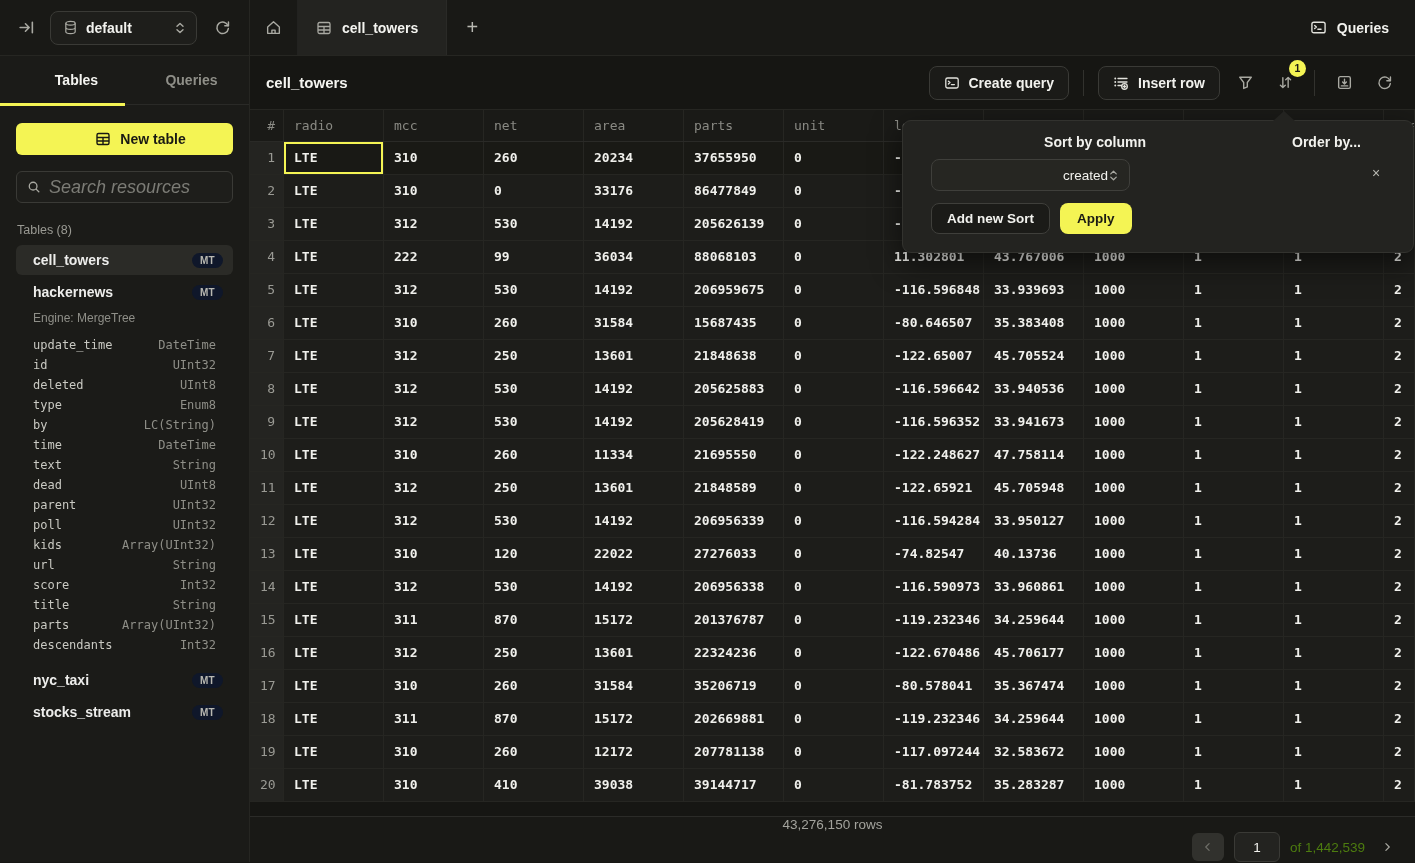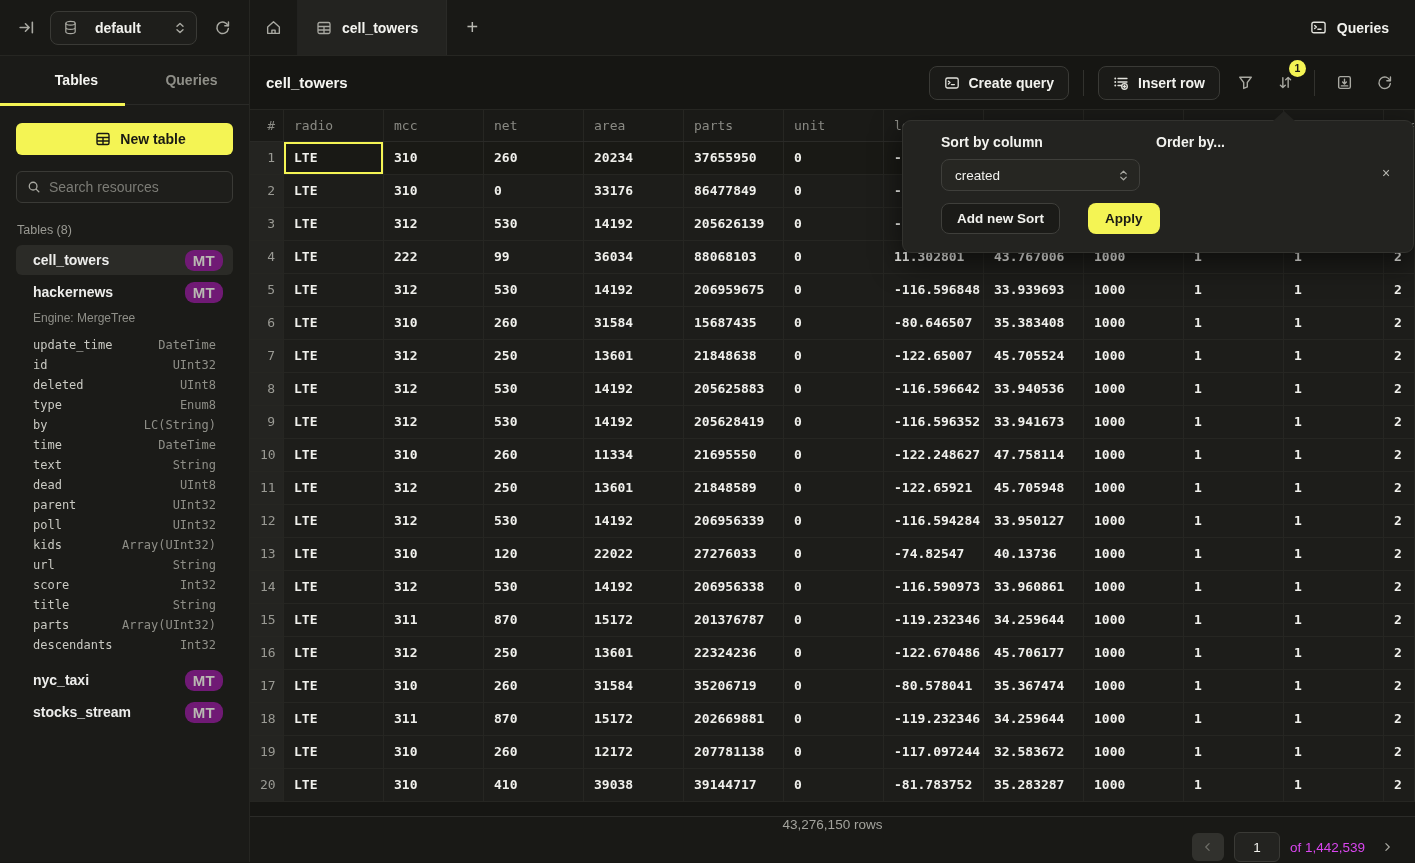--- a/index.html
+++ b/index.html
@@ -9,21 +9,21 @@
     font-family:"Liberation Sans", sans-serif;
     font-size:14px; color:#ececea;
   }
   svg { display:block; }
   .icon { color:#a9a9a2; }
 
   
   .topbar { height:56px; display:flex; align-items:stretch; background:#191916; border-bottom:1px solid #262622; }
   .topbar-left { width:250px; flex:0 0 250px; display:flex; align-items:center; gap:12px; padding:0 14px; border-right:1px solid #262622; }
   .collapse-btn { width:24px; height:24px; display:flex; align-items:center; justify-content:center; cursor:pointer; }
-  .db-select { display:flex; align-items:center; gap:17px; height:34px; padding:0 10px 0 12px; border:1px solid #3a3a36; border-radius:8px; background:#1e1e1b; cursor:pointer; flex:1; }
+  .db-select { display:flex; align-items:center; gap:8px; height:34px; padding:0 10px 0 12px; border:1px solid #3a3a36; border-radius:8px; background:#1e1e1b; cursor:pointer; flex:1; }
   .db-select .val { color:#f2f2ee; font-weight:600; flex:1; }
   .iconbtn { width:26px; height:26px; display:flex; align-items:center; justify-content:center; cursor:pointer; border-radius:6px; }
 
   .tabstrip { display:flex; align-items:stretch; }
   .home-tab { width:48px; display:flex; align-items:center; justify-content:center; border-right:1px solid #222220; cursor:pointer; }
   .tab { display:flex; align-items:center; gap:10px; padding:0 28px 0 18px; background:#232320; border-right:1px solid #2a2a27; cursor:pointer; }
   .tab .tab-label { color:#f4f4f0; font-weight:600; }
   .newtab { width:50px; display:flex; align-items:center; justify-content:center; color:#b9b9b2; font-size:20px; cursor:pointer; }
   .topbar-right { margin-left:auto; display:flex; align-items:center; padding-right:26px; }
   .queries-top-btn { display:flex; align-items:center; gap:10px; color:#f2f2ee; font-weight:600; cursor:pointer; }
@@ -33,27 +33,27 @@
 
   
   .sidebar { width:250px; flex:0 0 250px; background:#1b1b18; border-right:1px solid #262622; display:flex; flex-direction:column; }
   .side-tabs { height:49px; display:flex; border-bottom:1px solid #2a2a27; position:relative;padding-left:19px; }
   .side-tab { flex:1; display:flex; align-items:center; justify-content:center; color:#8f8f88; font-weight:600; cursor:pointer; }
   .side-tab.active { color:#f4f4f0; }
   .side-tabs .underline { position:absolute; left:0; bottom:-2px; width:125px; height:3px; background:var(--accent); }
   .new-table-btn { margin:18px 16px 0 16px; height:32px; background:var(--accent); color:#191913; border-radius:6px; display:flex; align-items:center; justify-content:center; gap:9px; font-weight:600; cursor:pointer;padding-left:32px; }
   .new-table-btn .icon { color:#191913; }
   .search-box { margin:16px 16px 0 16px; height:32px; border:1px solid #3a3a36; border-radius:6px; display:flex; align-items:center; gap:8px; padding:0 10px; background:#1e1e1b; }
-  .search-box input { background:transparent; border:0; outline:0; color:#ffffff; font-family:"Liberation Sans",sans-serif; font-size:14px; width:100%; }
+  .search-box input { background:transparent; border:0; outline:0; color:#ffffff; font-family:"Liberation Sans",sans-serif; font-size:18px; width:100%;font-style:italic; }
   .search-box input::placeholder { color:#7c7c76; }
   .section-label { margin:20px 16px 6px 17px; color:#9a9a93; font-size:12.5px; }
   .table-item { margin:2px 16px 0 16px; height:30px; border-radius:6px; display:flex; align-items:center; justify-content:space-between; padding:0 10px 0 17px; cursor:pointer; }
   .table-item.active { background:#2b2b27; }
   .table-item .tname { color:#ececе6; color:#ececе6; color:#ededе8; color:#ededE8; color:#ededе8; color:#ededeb; font-weight:600; font-size:14px; }
-  .mt-badge { background:#701a75; color:#b9b9b2; font-size:15px; font-weight:600; border-radius:9px; padding:2px 8px; letter-spacing:.3px; }
+  .mt-badge { background:#0f172a; color:#b9b9b2; font-size:10px; font-weight:600; border-radius:9px; padding:2px 8px; letter-spacing:.3px; }
   .engine-label { margin:4px 16px 6px 33px; color:#8f8f88; font-size:12px; }
   .schema { margin:4px 16px 8px 0; }
   .schema-row { display:flex; justify-content:space-between; padding:3px 17px 3px 33px; font-family:"DejaVu Sans Mono",monospace; font-size:12px; line-height:14px; }
   .schema-row .fname { color:#c9c9c2; }
   .schema-row .ftype { color:#8f8f88; }
   .table-item.plain { }
 
   
   .main { flex:1; position:relative; display:flex; flex-direction:column; background:#161613; }
   .main-header { height:54px; display:flex; align-items:center; padding:0 16px; border-bottom:1px solid #262622; }
@@ -70,39 +70,39 @@
   .thead { height:32px; background:#1a1a17; border-bottom:1px solid #2a2a27; }
   .th { font-family:"DejaVu Sans Mono",monospace; font-size:13px; color:#8a8a84; line-height:31px; padding:0 10px; border-right:1px solid #262622; white-space:nowrap; overflow:hidden; cursor:pointer; }
   .th.num { text-align:right; padding-right:8px; }
   .tr { height:33px; background:#1d1d1a; border-bottom:1px solid #262622; }
   .tr.first { background:#191915; }
   .td { font-family:"DejaVu Sans Mono",monospace; font-size:13px; font-weight:600; color:#f0f0ec; line-height:32px; padding:0 10px; border-right:1px solid #262622; white-space:nowrap; overflow:hidden; cursor:pointer; }
   .td.num { background:#242421; color:#9a9a94; font-weight:500; text-align:right; padding-right:8px; cursor:default; }
   .td.selected { box-shadow:inset 0 0 0 2px var(--accent); }
 
   
-  .sort-popup { position:absolute; left:652px; top:10px; width:512px; height:133px; background:#232320; border:1px solid #32322e; border-radius:9px; box-shadow:0 10px 30px rgba(0,0,0,.55); z-index:20; padding:13px 0 0 38px; }
+  .sort-popup { position:absolute; left:652px; top:10px; width:512px; height:133px; background:#232320; border:1px solid #32322e; border-radius:9px; box-shadow:0 10px 30px rgba(0,0,0,.55); z-index:20; padding:13px 0 0 28px;text-align:right; }
   .sort-caret { position:absolute; top:-10px; left:370px; width:0; height:0; border-left:11px solid transparent; border-right:11px solid transparent; border-bottom:10px solid #232320; }
   .popup-row { display:flex; }
   .popup-col { width:215px; }
   .popup-label { color:#f2f2ee; font-weight:700; font-size:14px; margin-bottom:9px; }
   .select { width:199px; height:32px; border:1px solid #3f3f3b; border-radius:8px; background:#262622; display:flex; align-items:center; padding:0 10px 0 13px; cursor:pointer; }
   .select .sel-val { color:#f2f2ee; font-size:13.5px; flex:1; }
   .popup-close { width:30px; height:32px; margin-top:23px; display:flex; align-items:center; justify-content:center; color:#b9b9b2; font-size:14px; cursor:pointer; }
   .popup-actions { display:flex; gap:10px; margin-top:12px; }
   .ghost-btn { height:31px; padding:0 15px; border:1px solid #3f3f3b; border-radius:8px; background:#1b1b18; color:#f2f2ee; font-weight:600; font-size:13.5px; display:flex; align-items:center; cursor:pointer; }
-  .apply-btn { height:31px; padding:0 17px; border-radius:8px; background:var(--accent); color:#1b1b14; font-weight:600; font-size:13.5px; display:flex; align-items:center; cursor:pointer;margin-left:18px; }
+  .apply-btn { height:31px; padding:0 17px; border-radius:8px; background:var(--accent); color:#1b1b14; font-weight:600; font-size:13.5px; display:flex; align-items:center; cursor:pointer; }
 
   
   .gridfooter { height:46px; border-top:1px solid #2b2b28; display:flex; align-items:center; padding:0 16px; background:#191916;flex-direction:column; }
   .rowcount { color:#a3a39d; font-size:13.5px; }
   .pager { margin-left:auto; display:flex; align-items:center; gap:10px; }
   .pg-prev { width:32px; height:28px; background:#31312d; border-radius:6px; display:flex; align-items:center; justify-content:center; color:#6f6f69; cursor:pointer; }
   .pg-input { width:46px; height:30px; background:#232320; border:1px solid #3a3a36; border-radius:6px; color:#f2f2ee; text-align:center; font-size:13.5px; font-family:"Liberation Sans",sans-serif; outline:0; }
-  .pg-of { color:#d946ef; font-size:13.5px; }
+  .pg-of { color:#4d7c0f; font-size:13.5px; }
   .pg-next { width:24px; height:28px; display:flex; align-items:center; justify-content:center; color:#b9b9b3; cursor:pointer; }
 </style>
 </head>
 <body>
 
 <div class="topbar">
   <div class="topbar-left">
     <div class="collapse-btn">
       <span class="icon">
         <svg width="17" height="17" viewBox="0 0 16 16" fill="none" stroke="currentColor" stroke-width="1.5" stroke-linecap="round" stroke-linejoin="round">

